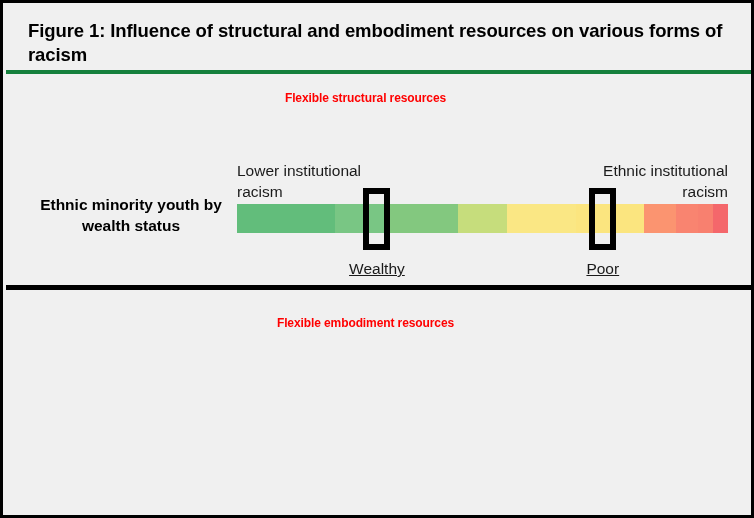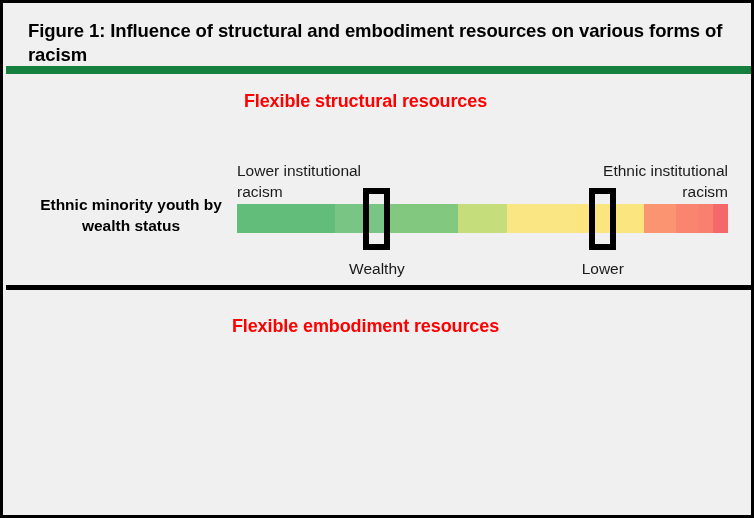--- a/index.html
+++ b/index.html
@@ -25,21 +25,21 @@
   
   .title-block {
     position: absolute;
     left: 3px;
     top: 3px;
     width: 748px;
     height: 68px;
     box-sizing: border-box;
     background: #f0f0f0;
     padding: 13px 22px 0 22px;
-    border-bottom: 8px solid #15803d;
+    border-bottom: 4px solid #15803d;
   }
   .title-text {
     font-size: 18.5px;
     font-weight: bold;
     color: #000000;
     line-height: 1.32;
     letter-spacing: -0.1px;
   }
 
   
@@ -59,21 +59,21 @@
     top: 292px;
     height: 223px;
   }
 
   .panel-heading {
     position: absolute;
     top: 12px;
     left: 0;
     width: 719px;
     text-align: center;
-    font-size: 18px;
+    font-size: 12px;
     font-weight: bold;
     color: #ff0000;
     letter-spacing: -0.1px;
   }
   .panel-2 .panel-heading {
     top: 21px;
   }
 
   .row-label {
     position: absolute;
@@ -140,20 +140,21 @@
   }
 
   
   .marker-caption {
     position: absolute;
     top: 56px;
     font-size: 15.5px;
     color: #1a1a1a;
     white-space: nowrap;
     transform: translateX(-50%);
+    text-decoration: underline;
   }
 </style>
 </head>
 <body>
 
 <div class="figure-frame">
 
   <div class="title-block">
     <div class="title-text">Figure 1: Influence of structural and embodiment resources on various forms of racism</div>
   </div>
@@ -186,21 +187,21 @@
           <div class="scale-seg" style="background: rgb(251, 148, 112); flex: 0 0 6.5%;"></div>
           <div class="scale-seg" style="background: rgb(249, 132, 112); flex: 0 0 4.5%;"></div>
           <div class="scale-seg" style="background: rgb(248, 128, 111); flex: 0 0 3%;"></div>
           <div class="scale-seg" style="background: rgb(244, 103, 107); flex: 0 0 3%;"></div>
         </div>
 
       <div class="marker" style="left: calc(28.5% - 13.5px);"></div>
       <div class="marker" style="left: calc(74.5% - 13.5px);"></div>
 
       <div class="marker-caption" style="left: 28.5%;">Wealthy</div>
-      <div class="marker-caption" style="left: 74.5%;">Lower</div>
+      <div class="marker-caption" style="left: 74.5%;">Poor</div>
     </div>
   </div>
 
   <div class="panel panel-2">
 
     <div class="panel-heading">Flexible embodiment resources</div>
 
   </div>
 
 </div>

